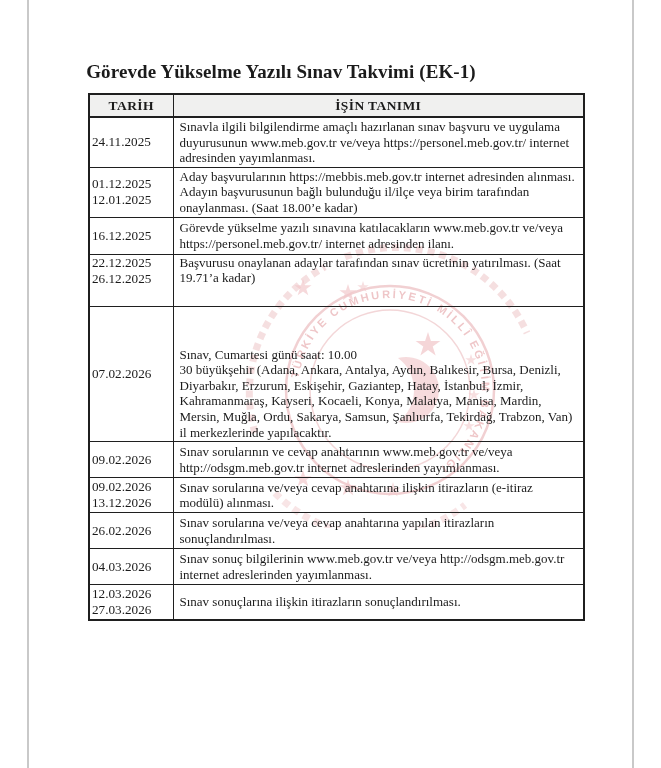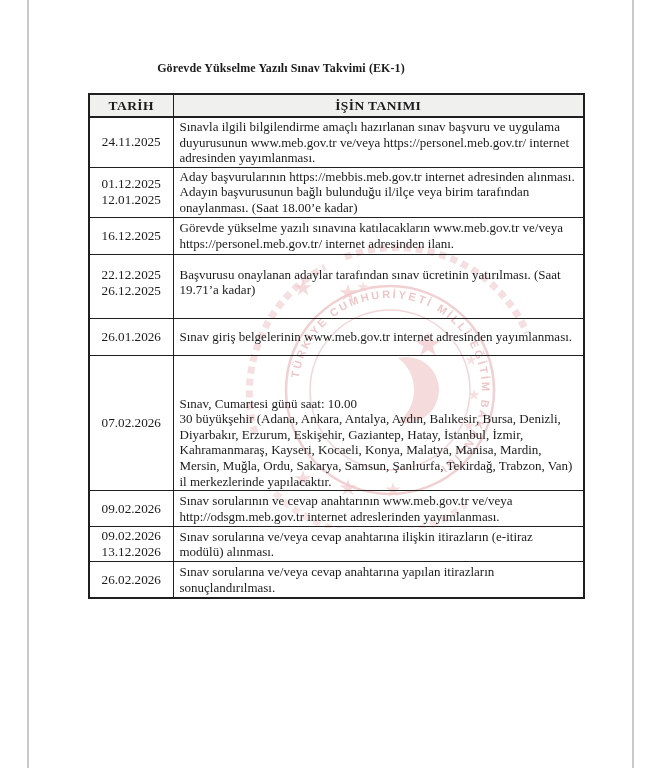--- a/index.html
+++ b/index.html
@@ -5,44 +5,44 @@
   html,body{margin:0;padding:0;}
   body{
     width:661px;height:768px;background:#ffffff;position:relative;overflow:hidden;
     font-family:"Liberation Serif","DejaVu Serif",serif;color:#1b1b1b;
   }
   .page-edge{position:absolute;top:0;bottom:0;width:2px;background:#c9c9c9;}
   .page-edge.left{left:27px;}
   .page-edge.right{left:632px;}
   .doc-title{
     position:absolute;top:61px;left:28px;width:506px;text-align:center;
-    font-weight:bold;font-size:12px;letter-spacing:0.1px;z-index:2;
+    font-weight:bold;font-size:19px;letter-spacing:0.1px;z-index:2;
   }
   .watermark{position:absolute;left:235px;top:243px;z-index:1;pointer-events:none;}
   table.schedule{
     position:absolute;left:88px;top:93px;width:497px;z-index:2;
     border-collapse:collapse;table-layout:fixed;background:transparent;
     border:2px solid #1f1f1f;
   }
   .schedule th,.schedule td{border:1px solid #1f1f1f;}
   .schedule th{
     background:#f0f0ef;font-size:13.5px;font-weight:bold;height:19px;
     padding:1px 2px;text-align:center;letter-spacing:0.4px;border-bottom-width:2px;
   }
   td.date-cell{
-    width:84px;text-align:center;vertical-align:middle;
+    width:84px;vertical-align:middle;
     font-size:13.2px;line-height:16px;padding:1px 2px;
   }
   td.desc-cell{
     vertical-align:middle;font-size:13px;line-height:15.6px;
     padding:1px 5px 1px 6px;text-align:left;
   }
   .bold-intro{font-weight:normal;margin-top:39px;}
   .row-1 td{height:45px;} .row-2 td{height:46px;} .row-3 td{height:34px;}
-  .row-4 td{height:50px;vertical-align:top;padding-top:12px;}
+  .row-4 td{height:50px;vertical-align:top;padding-top:0;}
   .row-5 td{height:34px;} .row-6 td{height:96px;} .row-7 td{height:33px;}
   .row-8 td{height:32px;} .row-9 td{height:33px;} .row-10 td{height:33px;}
   .row-11 td{height:40px;} .row-12 td{height:32px;}
   .seal-ink{stroke:#dd8a8e;fill:none;}
   .seal-fill{fill:#e49297;stroke:none;}
   .seal-text{fill:#de8d91;font-family:"Liberation Sans",sans-serif;font-weight:bold;}
 </style>
 </head>
 <body>
 
@@ -125,28 +125,20 @@
       </tr>
       <tr class="row-4">
         <td class="date-cell">
           <div>22.12.2025</div>
           <div>26.12.2025</div>
         </td>
         <td class="desc-cell">
           <div>Başvurusu onaylanan adaylar tarafından sınav ücretinin yatırılması. (Saat 19.71’a kadar)</div>
         </td>
       </tr>
-      <tr class="row-5">
-        <td class="date-cell">
-          <div>26.01.2026</div>
-        </td>
-        <td class="desc-cell">
-          <div>Sınav giriş belgelerinin www.meb.gov.tr internet adresinden yayımlanması.</div>
-        </td>
-      </tr>
       <tr class="row-6">
         <td class="date-cell">
           <div>07.02.2026</div>
         </td>
         <td class="desc-cell">
           <div class="bold-intro">Sınav, Cumartesi günü saat: 10.00</div>
           <div>30 büyükşehir (Adana, Ankara, Antalya, Aydın, Balıkesir, Bursa, Denizli, Diyarbakır, Erzurum, Eskişehir, Gaziantep, Hatay, İstanbul, İzmir, Kahramanmaraş, Kayseri, Kocaeli, Konya, Malatya, Manisa, Mardin, Mersin, Muğla, Ordu, Sakarya, Samsun, Şanlıurfa, Tekirdağ, Trabzon, Van) il merkezlerinde yapılacaktır.</div>
         </td>
       </tr>
       <tr class="row-7">
@@ -167,14 +159,31 @@
         </td>
       </tr>
       <tr class="row-9">
         <td class="date-cell">
           <div>26.02.2026</div>
         </td>
         <td class="desc-cell">
           <div>Sınav sorularına ve/veya cevap anahtarına yapılan itirazların sonuçlandırılması.</div>
         </td>
       </tr>
+      <tr class="row-10">
+        <td class="date-cell">
+          <div>04.03.2026</div>
+        </td>
+        <td class="desc-cell">
+          <div>Sınav sonuç bilgilerinin www.meb.gov.tr ve/veya http://odsgm.meb.gov.tr internet adreslerinden yayımlanması.</div>
+        </td>
+      </tr>
+      <tr class="row-12">
+        <td class="date-cell">
+          <div>12.03.2026</div>
+          <div>27.03.2026</div>
+        </td>
+        <td class="desc-cell">
+          <div>Sınav sonuçlarına ilişkin itirazların sonuçlandırılması.</div>
+        </td>
+      </tr>
     </tbody>
 </table>
 
 </body></html>

